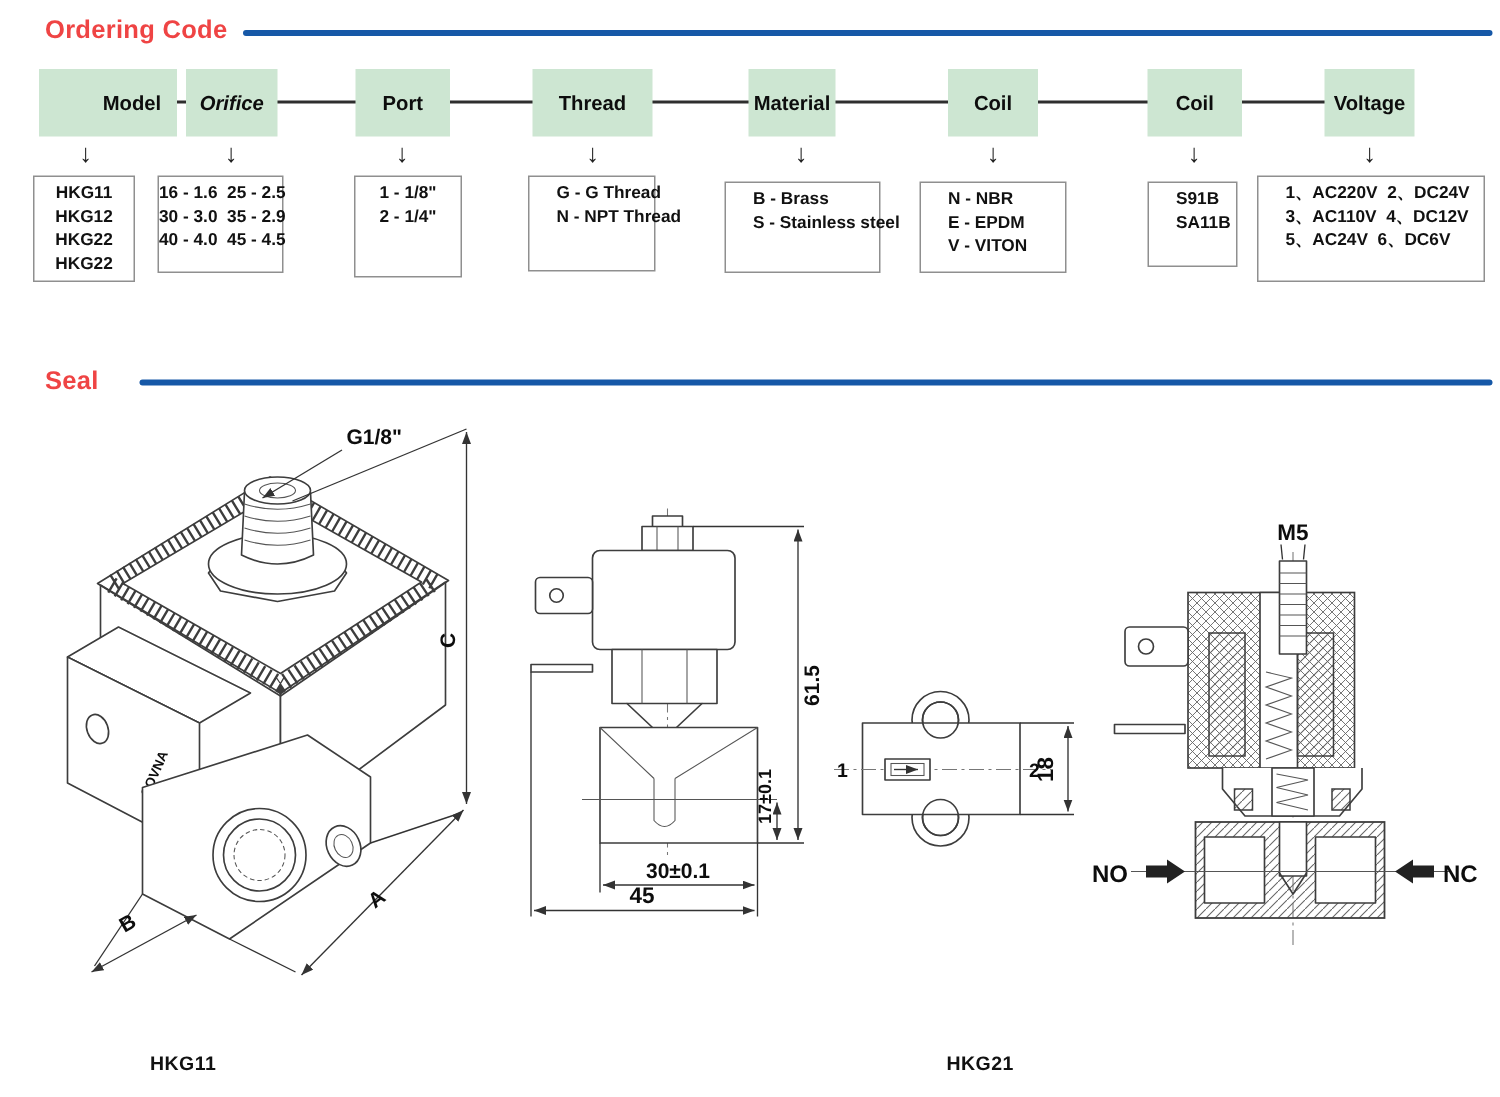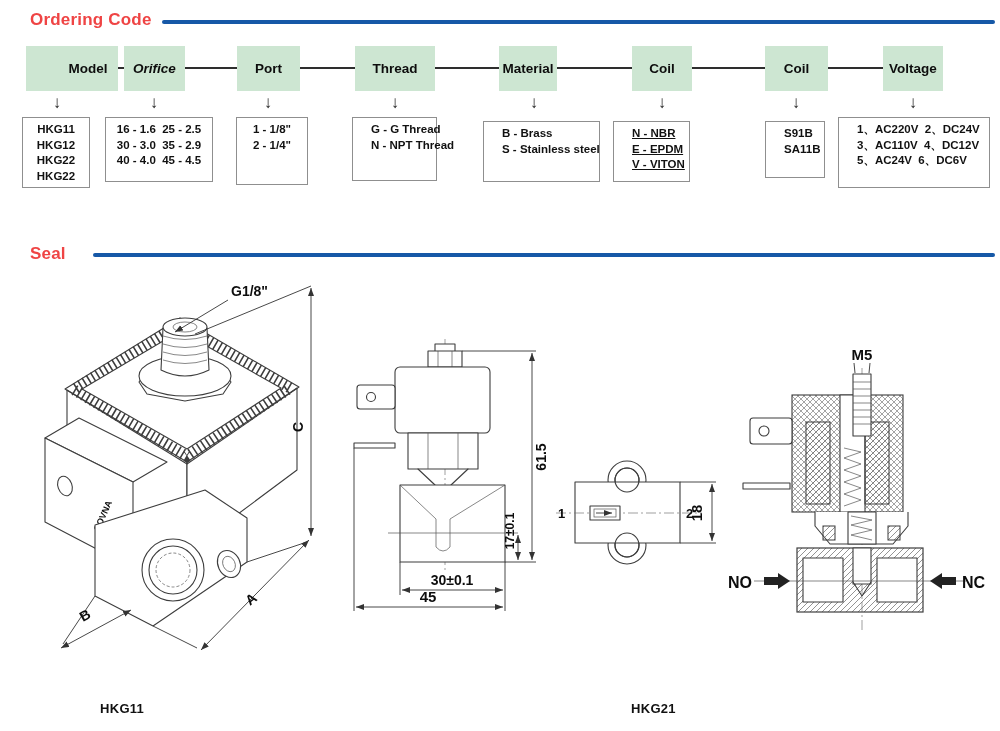--- a/index.html
+++ b/index.html
@@ -49,21 +49,21 @@
       <div>HKG11</div>
       <div>HKG12</div>
       <div>HKG22</div>
       <div>HKG22</div>
     </div>
 
     <div class="oc-green" style="left:124px;width:61px;font-style:italic;">
       <span>Orifice</span>
       </div>
     <div class="oc-arrow" style="left:144px;">↓</div>
-    <div class="oc-box ta-c" style="left:105px;width:108px;height:65px;">
+    <div class="oc-box ta-c" style="left:105px;width:84px;height:65px;">
       <div>16 - 1.6  25 - 2.5</div>
       <div>30 - 3.0  35 - 2.9</div>
       <div>40 - 4.0  45 - 4.5</div>
     </div>
 
     <div class="oc-green" style="left:237px;width:63px;">
       <span>Port</span>
       </div>
     <div class="oc-arrow" style="left:258px;">↓</div>
     <div class="oc-box ta-c" style="left:236px;width:72px;height:68px;">
@@ -77,30 +77,30 @@
     <div class="oc-arrow" style="left:385px;">↓</div>
     <div class="oc-box ta-l" style="left:352px;width:85px;height:64px;">
       <div>G - G Thread</div>
       <div>N - NPT Thread</div>
     </div>
 
     <div class="oc-green" style="left:499px;width:58px;">
       <span>Material</span>
       </div>
     <div class="oc-arrow" style="left:524px;">↓</div>
-    <div class="oc-box ta-l" style="left:483px;width:117px;height:61px;top:121px;">
+    <div class="oc-box ta-l" style="left:483px;width:104px;height:61px;top:121px;">
       <div>B - Brass</div>
       <div>S - Stainless steel</div>
     </div>
 
     <div class="oc-green" style="left:632px;width:60px;">
       <span>Coil</span>
       </div>
     <div class="oc-arrow" style="left:652px;">↓</div>
-    <div class="oc-box ta-l" style="left:613px;width:77px;height:61px;top:121px;text-decoration:underline;">
+    <div class="oc-box ta-l" style="left:613px;width:98px;height:61px;top:121px;">
       <div>N - NBR</div>
       <div>E - EPDM</div>
       <div>V - VITON</div>
     </div>
 
     <div class="oc-green" style="left:765px;width:63px;text-align:center;">
       <span>Coil</span>
       </div>
     <div class="oc-arrow" style="left:786px;">↓</div>
     <div class="oc-box ta-l" style="left:765px;width:60px;height:57px;top:121px;">

